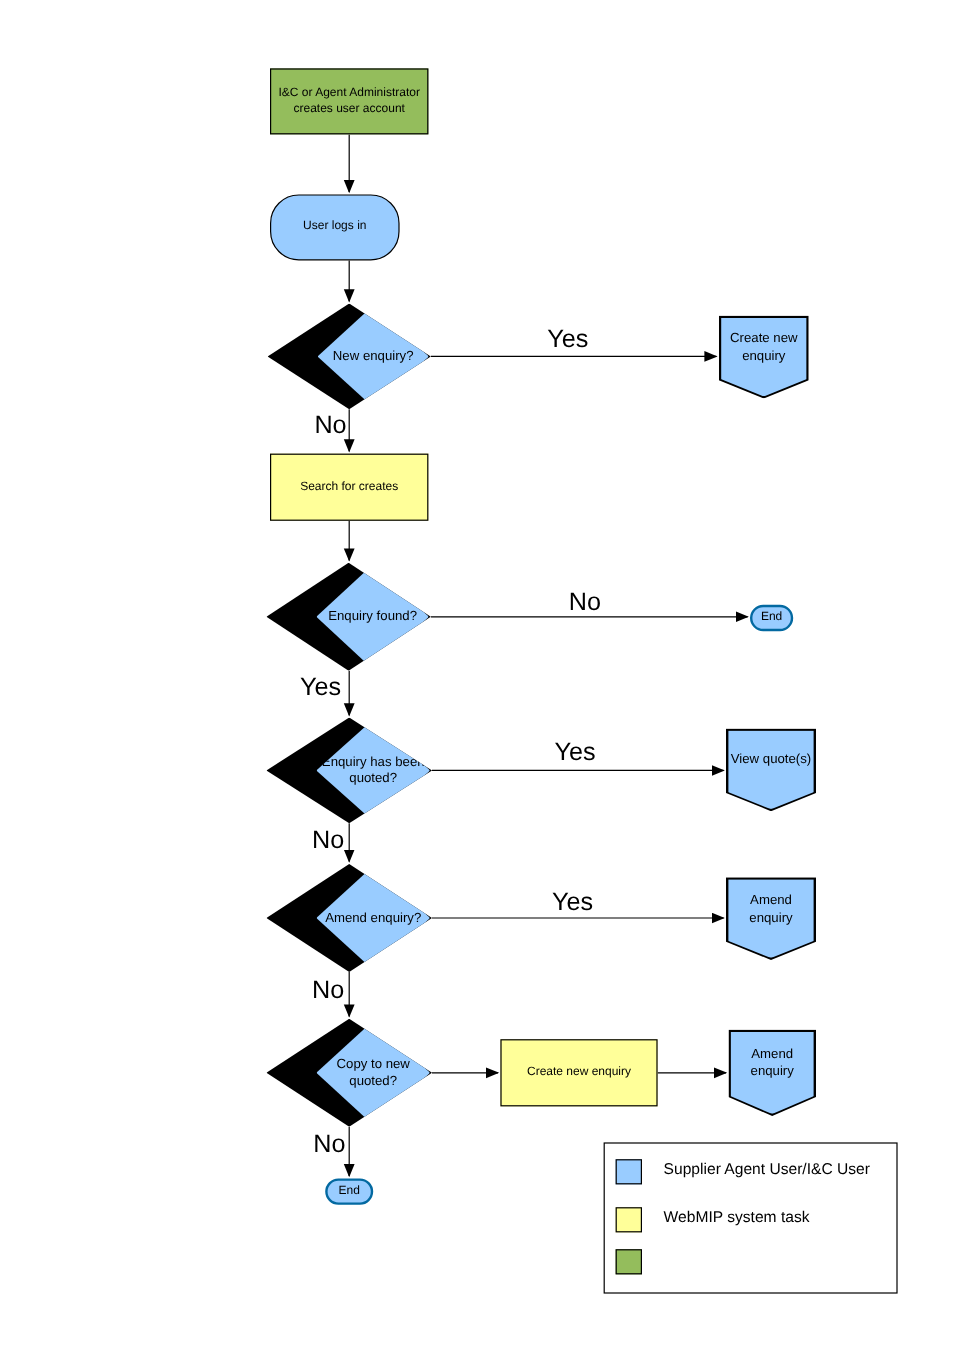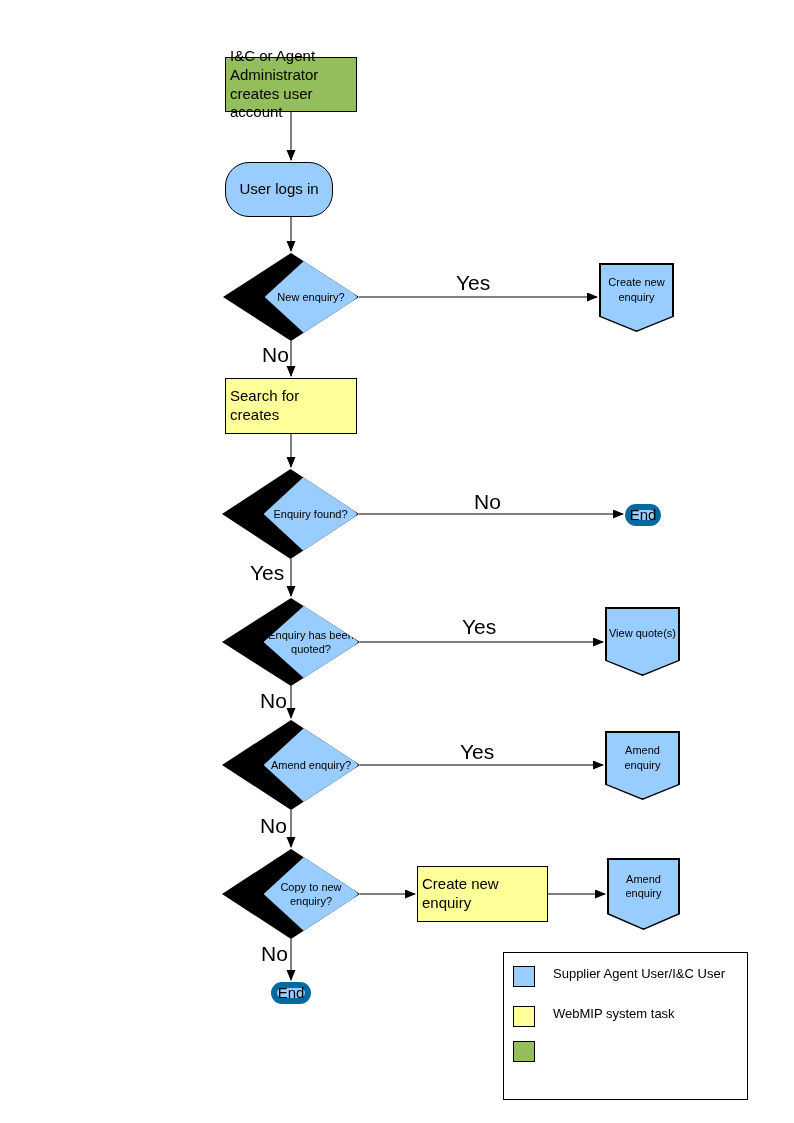--- a/index.html
+++ b/index.html
@@ -1,46 +1,46 @@
 <!DOCTYPE html>
 <html><head>
 <meta charset="utf-8">
 <style>
   html,body{margin:0;padding:0;background:#fff;}
   #page{position:relative;width:794px;height:1123px;background:#ffffff;overflow:hidden;
         font-family:"Liberation Sans", sans-serif;color:#000;}
   #wires{position:absolute;left:0;top:0;z-index:0;}
 
   .node{position:absolute;box-sizing:border-box;display:flex;align-items:center;justify-content:center;
-        text-align:left;font-size:15px;line-height:1.25;z-index:2;}
+        text-align:center;font-size:10px;line-height:1.25;z-index:2;}
   .rect{border:1px solid #000;}
   .rect.blue{background:#99CCFF;}
   .rect.yellow{background:#FFFF99;}
   .rect.green{background:#94BD5C;}
   .rect .lbl{padding:0 4px;}
 
-  .terminator{border:6px solid #0369a1;background:#99CCFF;border-radius:11px;z-index:2;}
+  .terminator{border:2px solid #0369a1;background:#99CCFF;border-radius:11px;z-index:2;}
 
   .diamond-outer{position:absolute;background:#000;z-index:2;
         clip-path:polygon(50% 0,100% 50%,50% 100%,0 50%);}
   .diamond-inner{position:absolute;inset:1.6px;background:#99CCFF;
         clip-path:polygon(50% 0,100% 50%,50% 100%,0 50%);
         display:flex;align-items:center;justify-content:center;text-align:center;
         font-size:11px;line-height:1.3;margin-left:40px;}
 
   .penta-outer{position:absolute;background:#000;z-index:2;
         clip-path:polygon(0 0,100% 0,100% 78%,50% 100%,0 78%);}
   .penta-inner{position:absolute;inset:1.6px;background:#99CCFF;
         clip-path:polygon(0 0,100% 0,100% 78%,50% 100%,0 78%);
         display:flex;align-items:center;justify-content:center;text-align:center;
         font-size:11px;line-height:1.3;padding:0 2px 16px 2px;box-sizing:border-box;}
 
   .edge-label{position:absolute;font-size:21px;z-index:3;white-space:nowrap;}
 
-  #legend{position:absolute;left:503px;top:952px;width:245px;height:148px;
+  #legend{position:absolute;left:503px;top:952px;width:245px;height:126px;
         border:1px solid #000;box-sizing:border-box;background:#fff;z-index:2;}
   .legend-row{position:absolute;left:9px;display:flex;align-items:flex-start;}
   .legend-swatch{width:22px;height:21px;border:1px solid #000;box-sizing:border-box;flex:0 0 auto;}
   .legend-text{margin-left:18px;font-size:13px;line-height:1.25;width:185px;}
   .sw-blue{background:#99CCFF;}
   .sw-yellow{background:#FFFF99;}
   .sw-green{background:#94BD5C;}
 </style>
 </head>
 <body>
@@ -107,21 +107,21 @@
 
   <div class="diamond-outer" style="left:222px;top:720px;width:138px;height:90px;">
     <div class="diamond-inner">Amend enquiry?</div>
   </div>
 
   <div class="penta-outer" style="left:605px;top:731px;width:75px;height:69px;">
     <div class="penta-inner">Amend enquiry</div>
   </div>
 
   <div class="diamond-outer" style="left:222px;top:849px;width:138px;height:90px;">
-    <div class="diamond-inner">Copy to new enquiry?</div>
+    <div class="diamond-inner">Copy to new quoted?</div>
   </div>
 
   <div class="node rect yellow" style="left:417px;top:866px;width:131px;height:56px;">
     <span class="lbl">Create new enquiry</span>
   </div>
 
   <div class="penta-outer" style="left:607px;top:858px;width:73px;height:72px;">
     <div class="penta-inner">Amend enquiry</div>
   </div>
 

